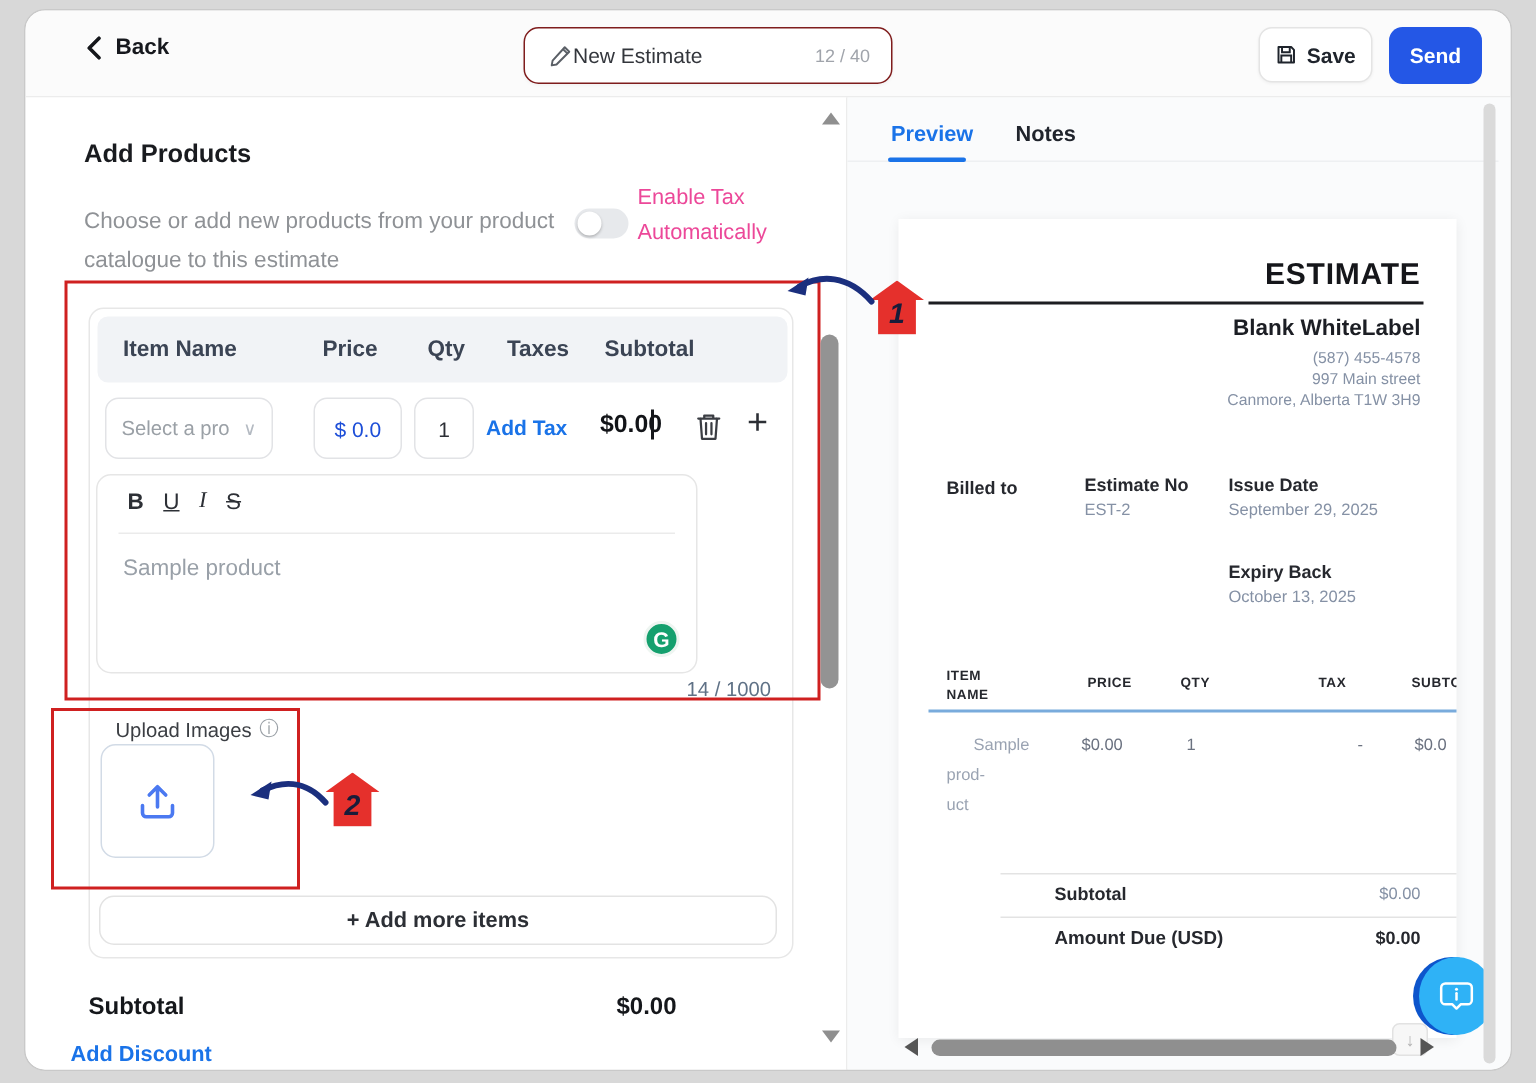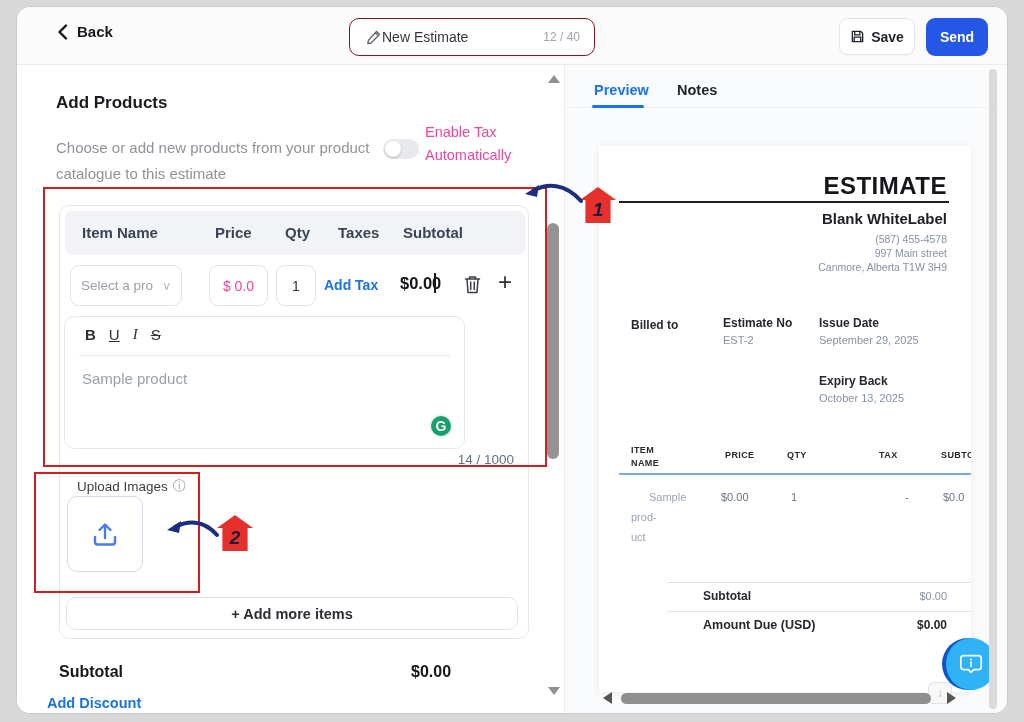--- a/index.html
+++ b/index.html
@@ -51,21 +51,21 @@
   .thead { position:absolute; left:5px; top:5px; width:460px; height:44px; background:#f1f3f6;
     border-radius:7px; }
   .th { position:absolute; top:13px; font-size:15px; font-weight:700; color:#3b4454; }
   .th1{left:17px;} .th2{left:150px;} .th3{left:220px;} .th4{left:273px;} .th5{left:338px;}
 
   .select-box { position:absolute; left:10px; top:59px; width:112px; height:41px; border:1px solid #e2e3e6;
     border-radius:9px; display:flex; align-items:center; padding:0 10px; gap:8px; cursor:pointer; background:#fff; }
   .select-box .ph { font-size:13.5px; color:#9aa0a6; white-space:nowrap; overflow:hidden; }
   .select-box .chev { margin-left:auto; color:#b4bac2; font-size:12px; }
   .price-box { position:absolute; left:149px; top:59px; width:59px; height:41px; border:1px solid #e2e3e6;
-    border-radius:9px; font-size:14px; color:#ec4899; display:flex; align-items:center; justify-content:center;
+    border-radius:9px; font-size:14px; color:#1d4ed8; display:flex; align-items:center; justify-content:center;
     background:#fff; overflow:hidden; }
   .qty-box { position:absolute; left:216px; top:59px; width:40px; height:41px; border:1px solid #e2e3e6;
     border-radius:9px; font-size:14px; color:#2c2f35; display:flex; align-items:center; justify-content:center; background:#fff; }
   .addtax { position:absolute; left:264px; top:71px; font-size:14px; font-weight:600; color:#1a73e8; cursor:pointer; }
   .row-subtotal { position:absolute; left:340px; top:68px; font-size:16.5px; font-weight:700; color:#121418; }
   .row-subtotal .caret { position:absolute; left:34px; top:-1px; width:2px; height:20px; background:#15171b; }
   .trash { position:absolute; left:404px; top:69px; cursor:pointer; }
   .plusicon { position:absolute; left:438px; top:62px; font-size:24px; color:#2c2f35; font-weight:400; cursor:pointer; }
 
   .editor { position:absolute; left:4px; top:110px; width:401px; height:133px; border:1px solid #e6e6e6;
@@ -105,21 +105,21 @@
 
   
   .tab { position:absolute; top:17px; font-size:14.5px; font-weight:700; cursor:pointer; }
   .tab-preview { left:29px; color:#1a73e8; }
   .tab-notes { left:112px; color:#20242c; }
   .tab-underline { position:absolute; left:27px; top:40px; width:52px; height:3px; background:#1a73e8; border-radius:2px; }
   .tab-line { position:absolute; left:0; right:10px; top:42px; height:1px; background:#eef0f2; }
 
   .doc { position:absolute; left:34px; top:81px; width:372px; height:546px; background:#fff;
     box-shadow:0 1px 8px rgba(0,0,0,.07); overflow:hidden; }
-  .doc-title { position:absolute; right:24px; top:26px; font-size:24px; font-weight:700; color:#15161a; letter-spacing:.5px; }
+  .doc-title { position:absolute; right:24px; top:26px; font-size:20px; font-weight:700; color:#15161a; letter-spacing:.5px; }
   .doc-titleline { position:absolute; left:20px; width:330px; top:55px; height:2px; background:#1c1d21; }
   .doc-company { position:absolute; right:24px; top:64px; font-size:15px; font-weight:700; color:#1c1e24; }
   .doc-small { position:absolute; right:24px; font-size:10.5px; color:#8591a5; }
   .doc-label { position:absolute; font-size:12px; font-weight:700; color:#26282e; }
   .doc-val { position:absolute; font-size:11px; color:#8591a5; }
   .doc-th { position:absolute; top:298px; font-size:9px; font-weight:700; color:#26282e; letter-spacing:.4px; }
   .doc-blueline { position:absolute; left:20px; top:327px; width:400px; height:2px; background:#79abdc; }
   .doc-itemline { position:absolute; left:32px; font-size:11px; color:#9aa3b2; }
   .doc-cell { position:absolute; top:345px; font-size:11px; color:#6b7280; }
   .doc-hr { position:absolute; left:68px; width:340px; height:1px; background:#e3e3e3; }

